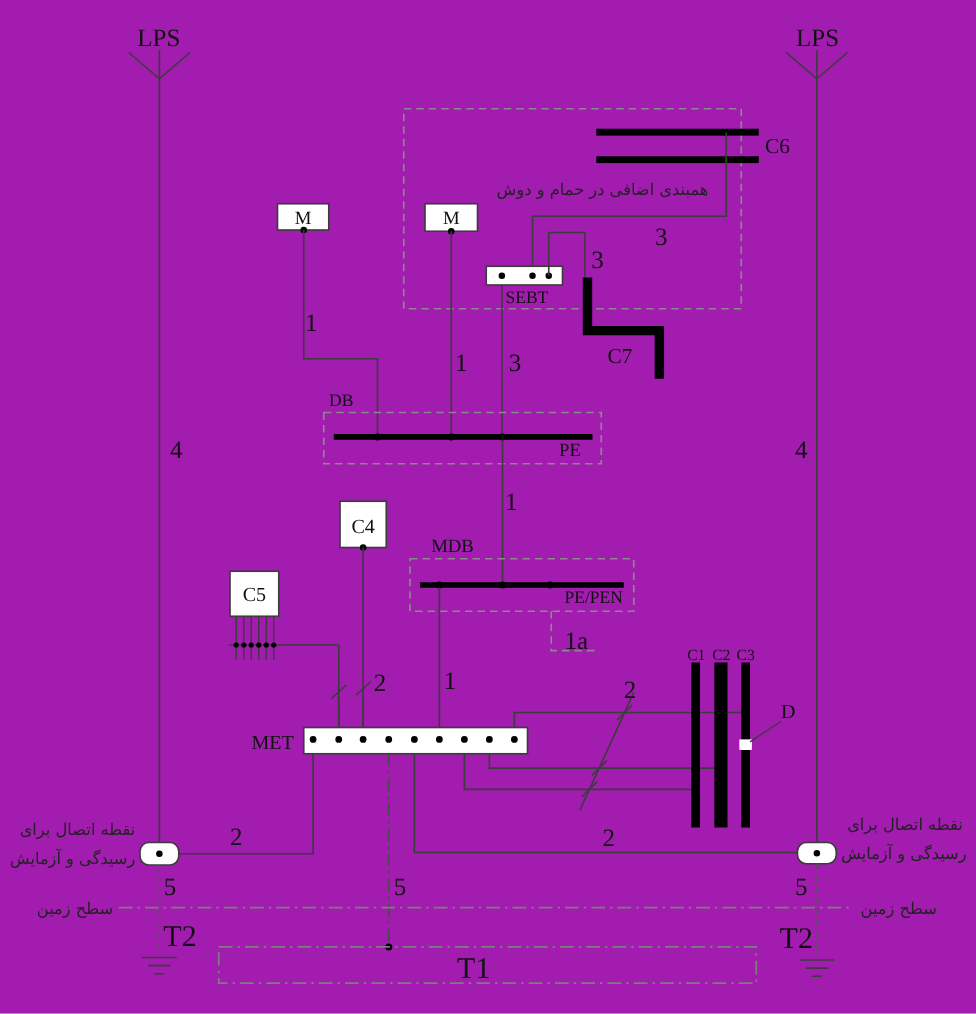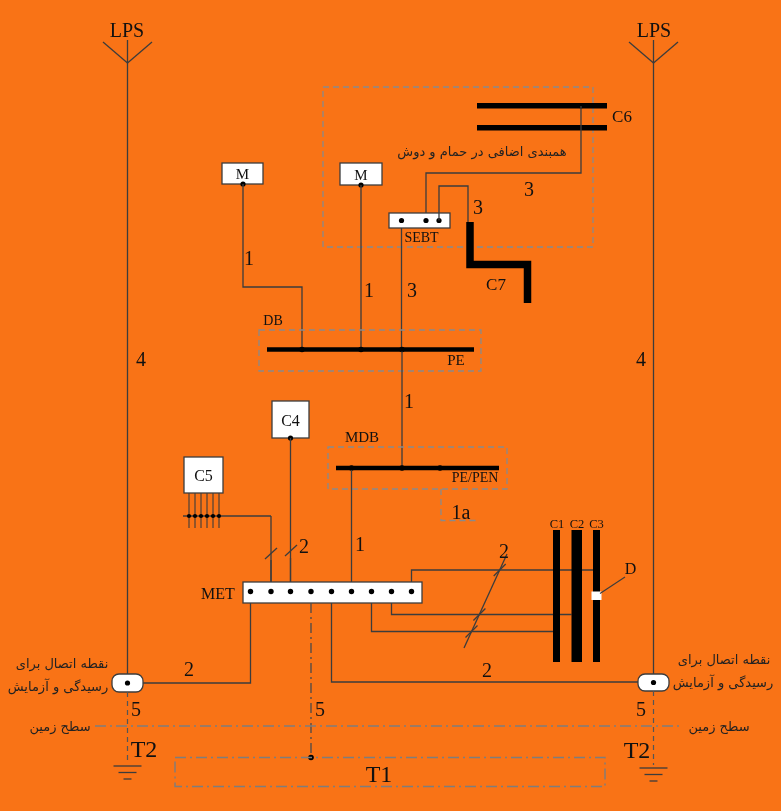--- a/index.html
+++ b/index.html
@@ -1,16 +1,16 @@
 <!DOCTYPE html>
 <html><head>
 <meta charset="utf-8">
 <style>
   html,body{margin:0;padding:0;background:#fff;}
-  #stage{position:relative;width:781px;height:811px;background:#f97316;overflow:hidden;}
+  #stage{position:relative;width:781px;height:811px;background:#a21caf;overflow:hidden;}
   svg{position:absolute;left:0;top:0;}
   .thin{stroke:#3c3c3c;stroke-width:1.3;fill:none;}
   .hair{stroke:#3c3c3c;stroke-width:1.1;fill:none;}
   .box{stroke:#3c3c3c;stroke-width:1.3;fill:#ffffff;}
   .zone{stroke:#8a8a8a;stroke-width:1.3;fill:none;stroke-dasharray:6 4;}
   .dashdot{stroke:#7d7d7d;stroke-width:1.4;fill:none;stroke-dasharray:11 4 2 4;}
   .dashdotdark{stroke:#4a4a4a;stroke-width:1.3;fill:none;stroke-dasharray:10 4 2 4;}
   .dash{stroke:#555555;stroke-width:1.2;fill:none;stroke-dasharray:5 4;}
   .bus{stroke:#000000;stroke-width:4.5;fill:none;}
   .bus7{stroke:#000000;stroke-width:7.5;fill:none;}

